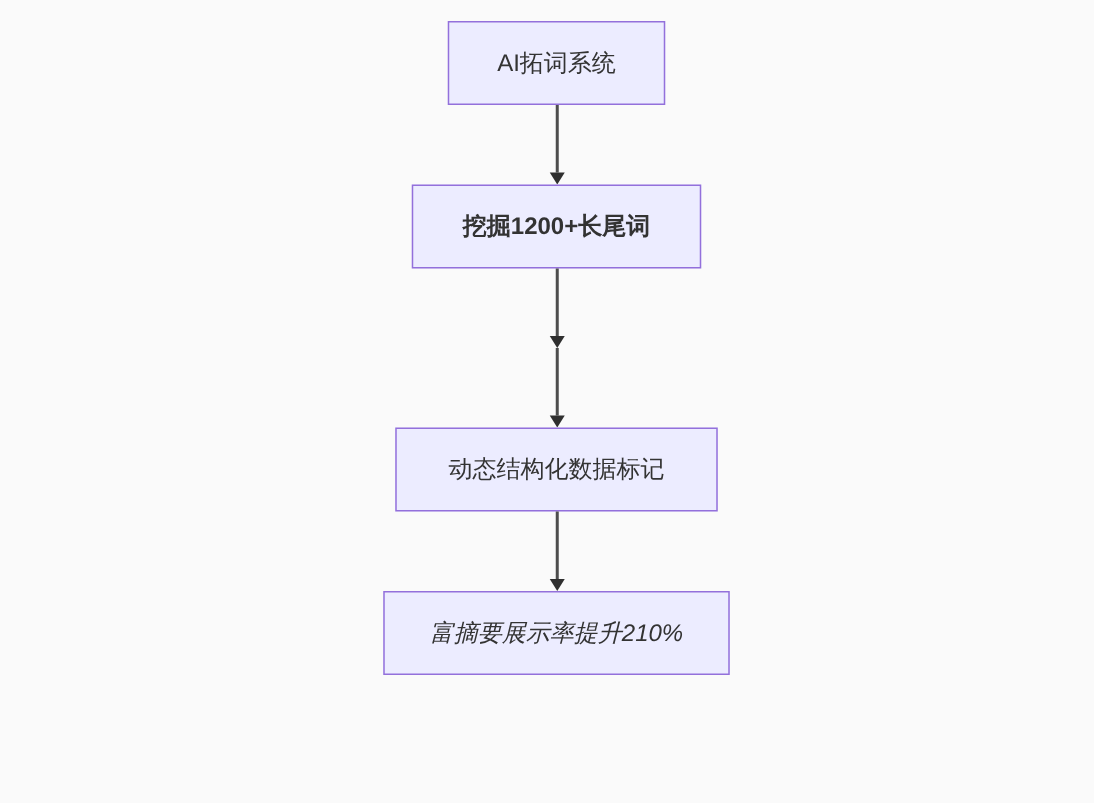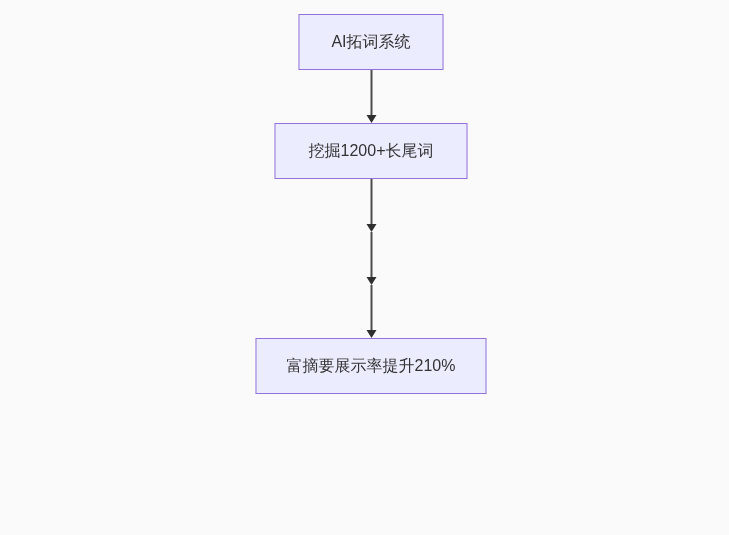--- a/index.html
+++ b/index.html
@@ -27,24 +27,24 @@
     border: 1px solid #9370db;
     color: #333333;
     font-size: 16px;
     display: flex;
     align-items: center;
     justify-content: center;
     white-space: nowrap;
     text-align: center;
   }
   .node-1 { width: 145px; }
-  .node-2 { width: 193px; }
+  .node-2 { width: 193px; font-weight: bold; }
   .node-3 { width: 221px; }
   .node-4 { width: 215px; }
-  .node-5 { width: 231px; }
+  .node-5 { width: 231px; font-style: italic; }
   .arrow {
     height: 53px;
     display: flex;
     flex-direction: column;
     align-items: center;
   }
   .arrow-line {
     width: 2px;
     flex: 1 1 auto;
     background: #4d4d4d;
@@ -79,20 +79,23 @@
       <span class="arrow-line"></span>
       <span class="arrow-head"></span>
     </div>
 
 
     <div class="arrow">
       <span class="arrow-line"></span>
       <span class="arrow-head"></span>
     </div>
 
+    <div class="node node-4">
+      <span>动态结构化数据标记</span>
+    </div>
 
     <div class="arrow">
       <span class="arrow-line"></span>
       <span class="arrow-head"></span>
     </div>
 
     <div class="node node-5">
       <span>富摘要展示率提升210%</span>
     </div>
 

